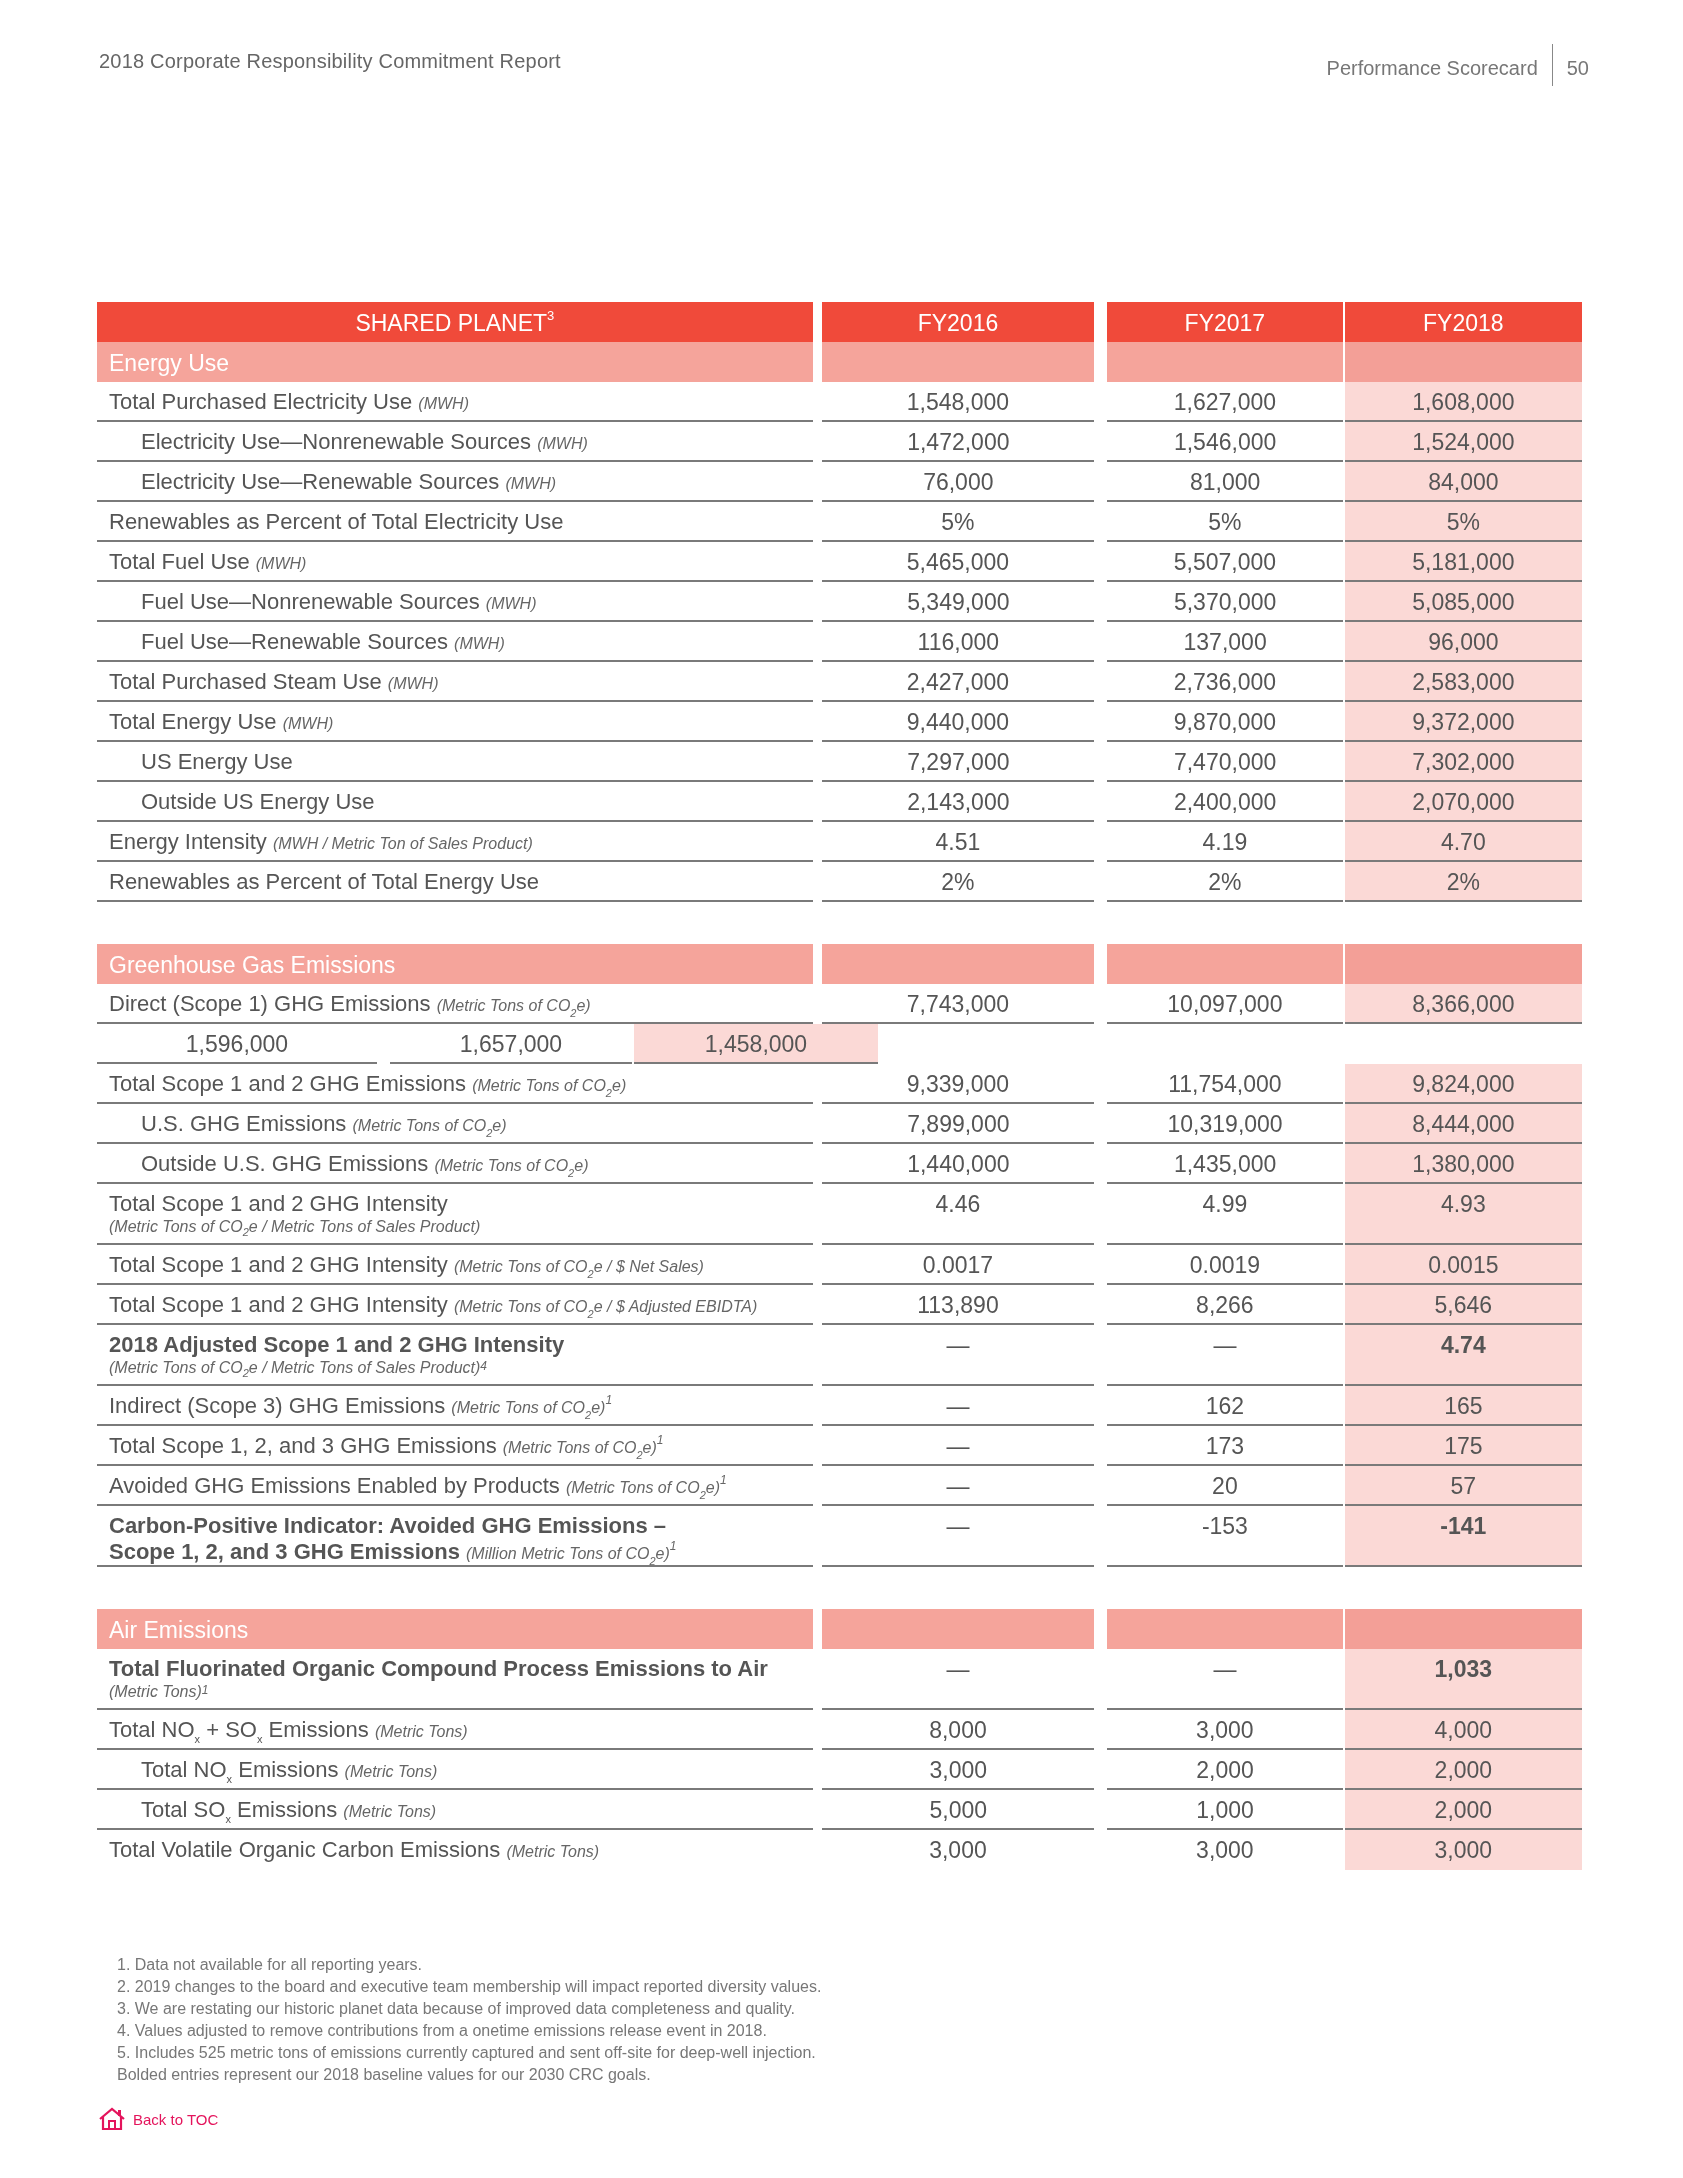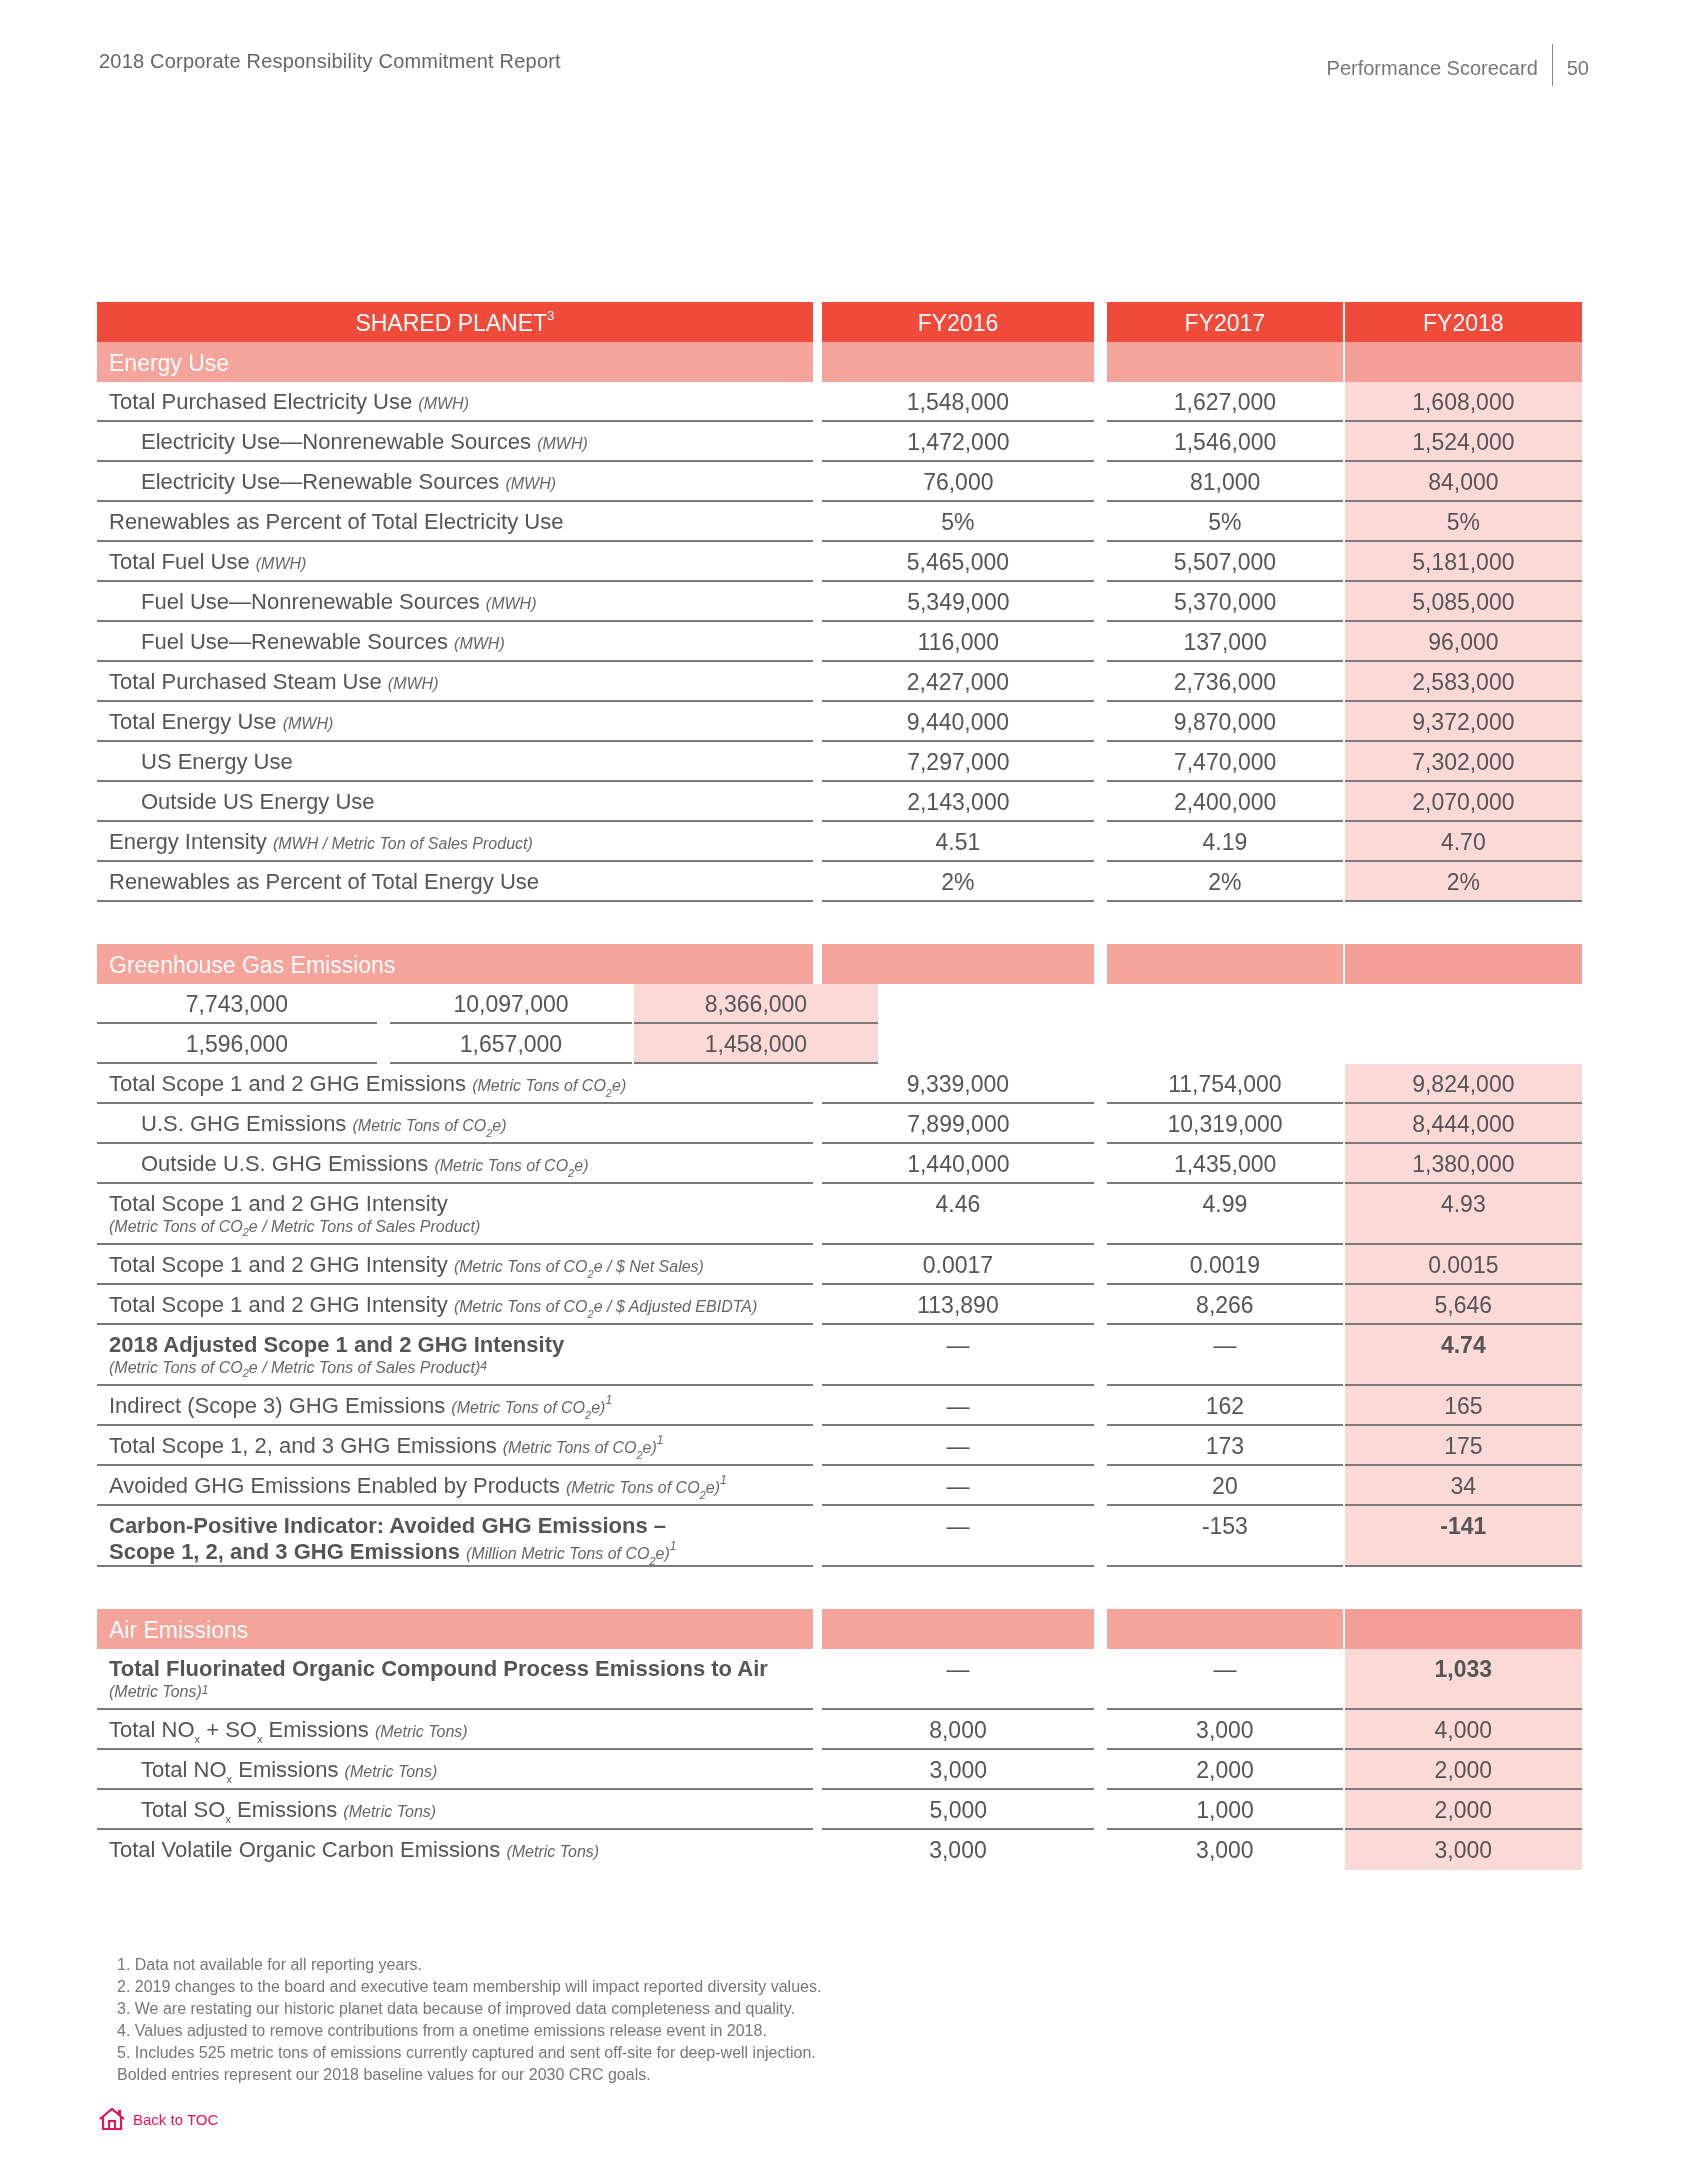--- a/index.html
+++ b/index.html
@@ -160,20 +160,21 @@
   <div class="spacer"></div>
 
   <div class="row section">
     <div class="cell c-label">Greenhouse Gas Emissions</div>
     <div class="cell c-y16"></div>
       <div class="cell c-y17"></div>
       <div class="cell c-y18"></div>
   </div>
   <div id="sec1">
       <div class="row data">
+        <div class="cell c-label"><span class="main"><span>Direct (Scope 1) GHG Emissions</span></span> <span class="unit"><span>(Metric Tons of CO</span><sub>2</sub><span>e)</span></span></div>
         <div class="cell c-y16 val">7,743,000</div>
         <div class="cell c-y17 val">10,097,000</div>
         <div class="cell c-y18 val">8,366,000</div>
       </div>
       <div class="row data">
         <div class="cell c-y16 val">1,596,000</div>
         <div class="cell c-y17 val">1,657,000</div>
         <div class="cell c-y18 val">1,458,000</div>
       </div>
       <div class="row data">
@@ -227,21 +228,21 @@
       <div class="row data">
         <div class="cell c-label"><span class="main"><span>Total Scope 1, 2, and 3 GHG Emissions</span></span> <span class="unit"><span>(Metric Tons of CO</span><sub>2</sub><span>e)</span><sup>1</sup></span></div>
         <div class="cell c-y16 val">—</div>
         <div class="cell c-y17 val">173</div>
         <div class="cell c-y18 val">175</div>
       </div>
       <div class="row data">
         <div class="cell c-label"><span class="main"><span>Avoided GHG Emissions Enabled by Products</span></span> <span class="unit"><span>(Metric Tons of CO</span><sub>2</sub><span>e)</span><sup>1</sup></span></div>
         <div class="cell c-y16 val">—</div>
         <div class="cell c-y17 val">20</div>
-        <div class="cell c-y18 val">34</div>
+        <div class="cell c-y18 val">57</div>
       </div>
       <div class="row data tall">
         <div class="cell c-label bold"><span class="main"><span>Carbon-Positive Indicator: Avoided GHG Emissions –</span><br><span>Scope 1, 2, and 3 GHG Emissions</span></span> <span class="unit"><span>(Million Metric Tons of CO</span><sub>2</sub><span>e)</span><sup>1</sup></span></div>
         <div class="cell c-y16 val">—</div>
         <div class="cell c-y17 val">-153</div>
         <div class="cell c-y18 val bold">-141</div>
       </div>
     </div>
 
   <div class="spacer-lg"></div>

